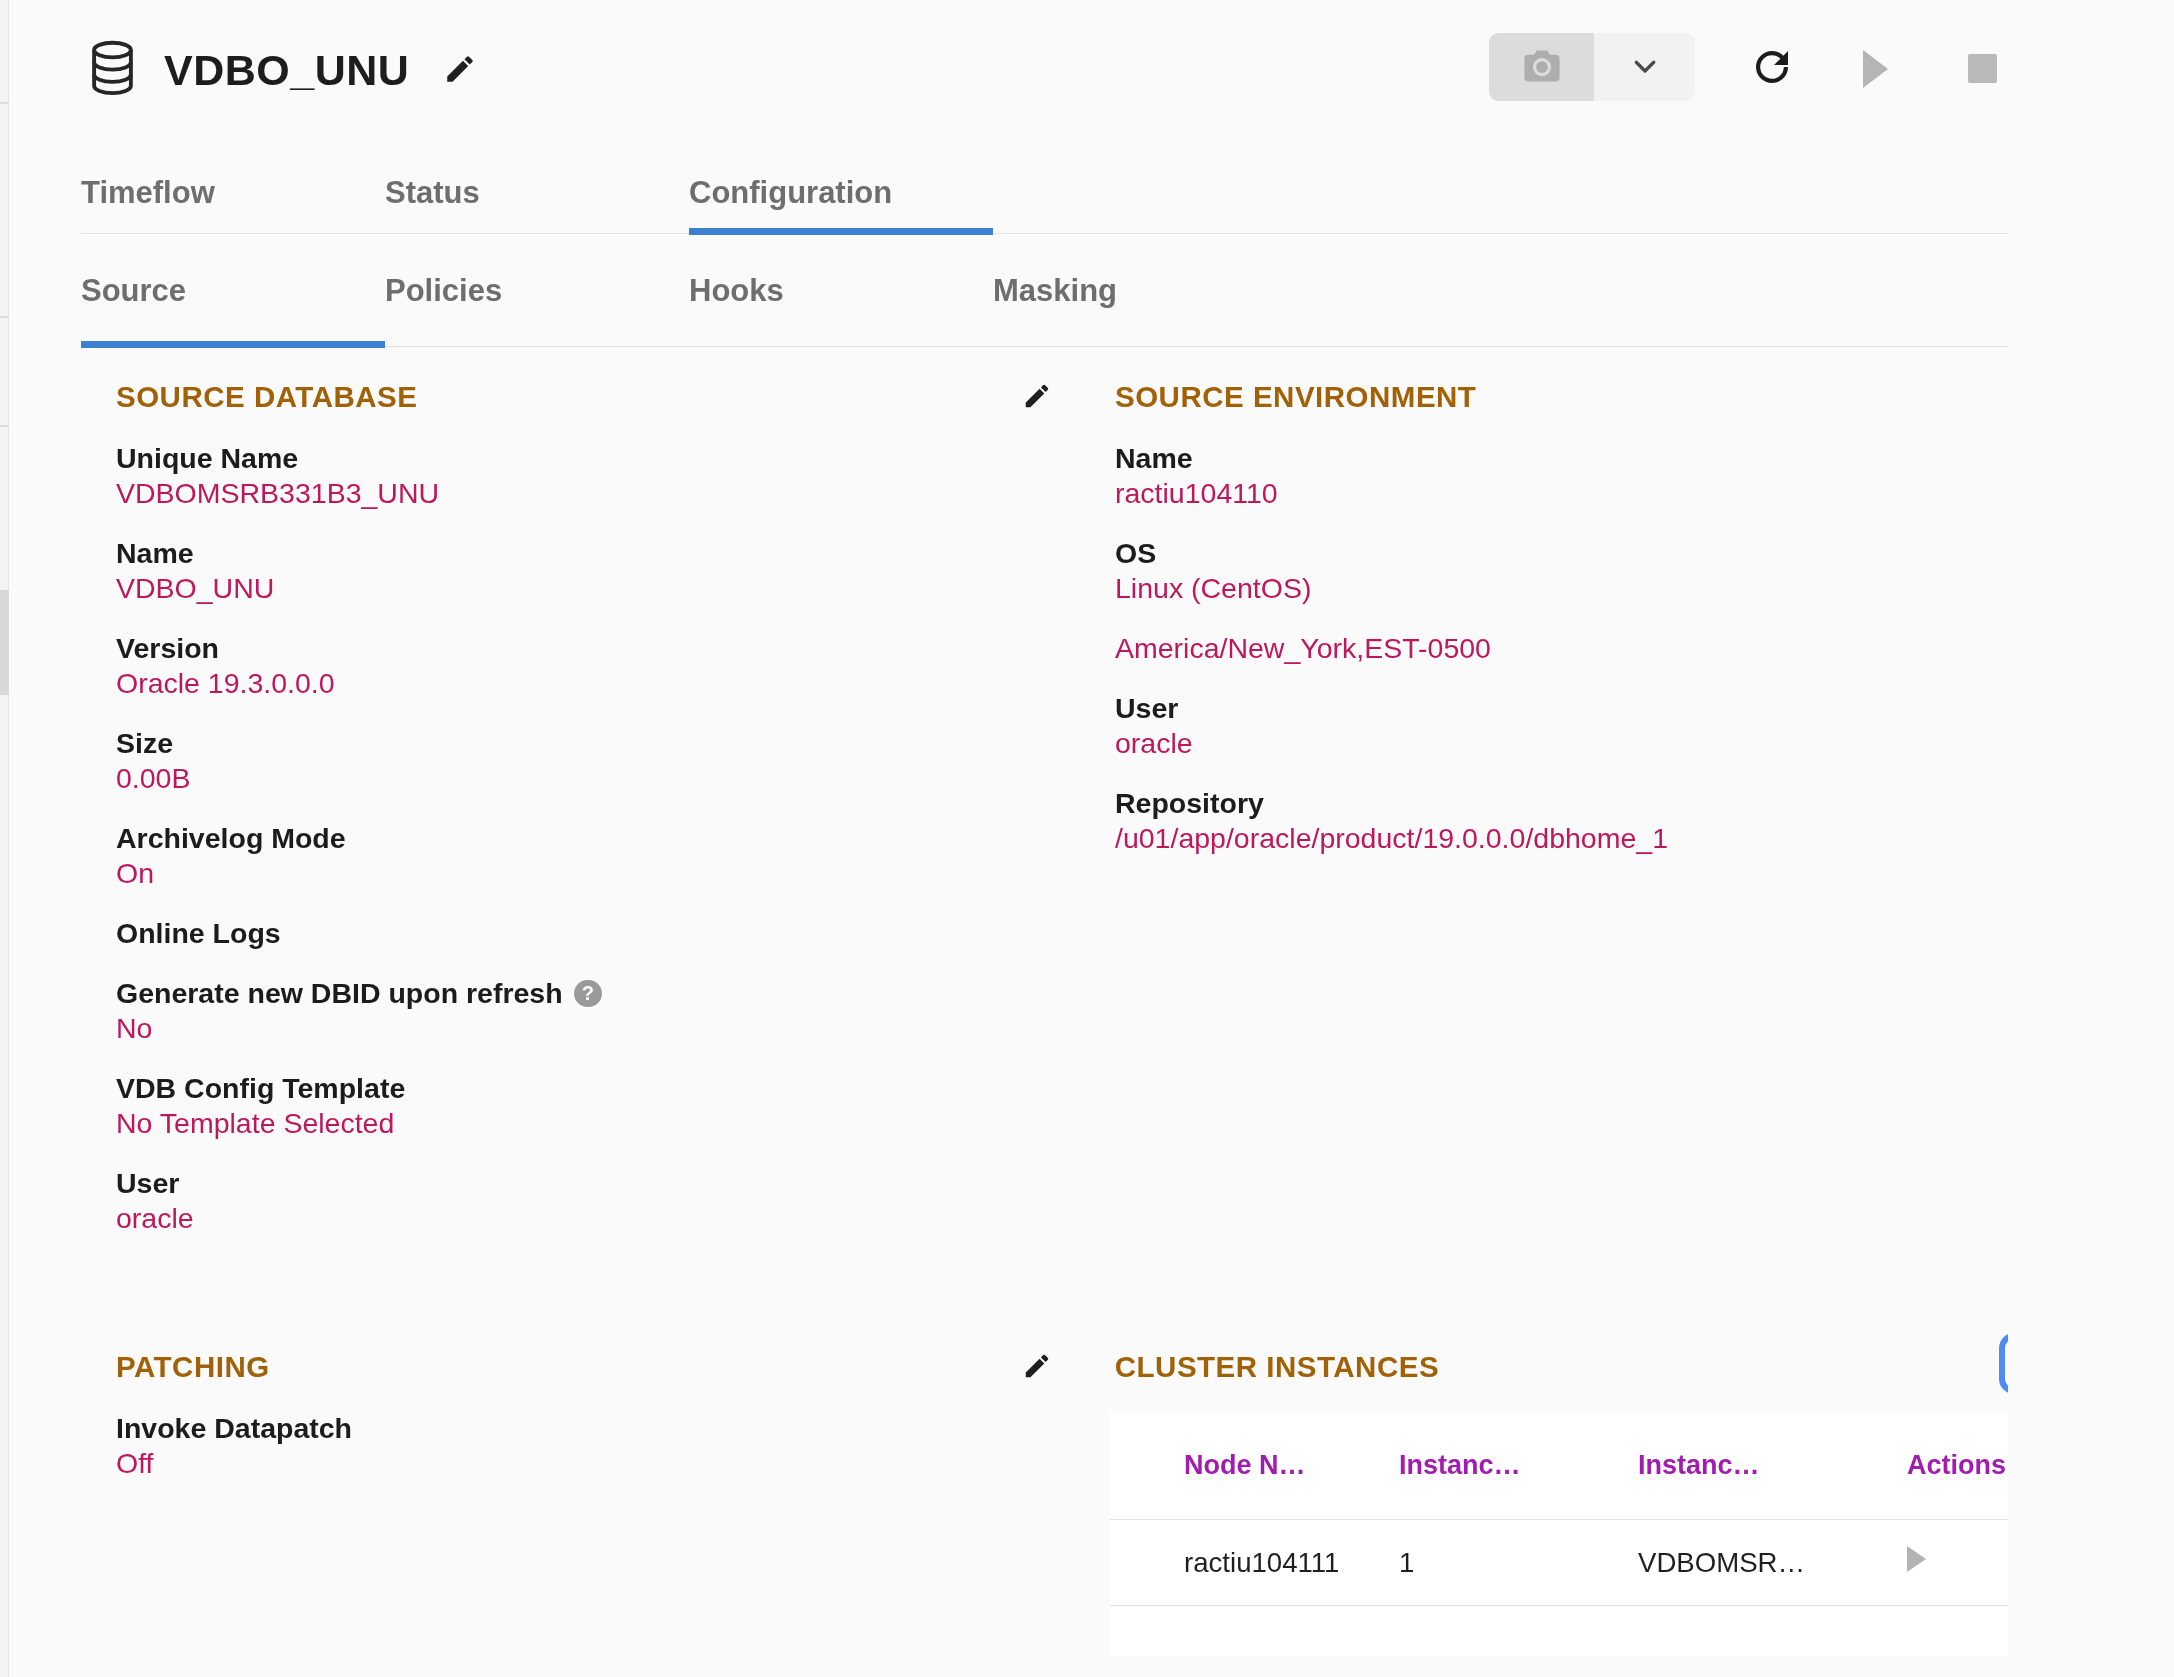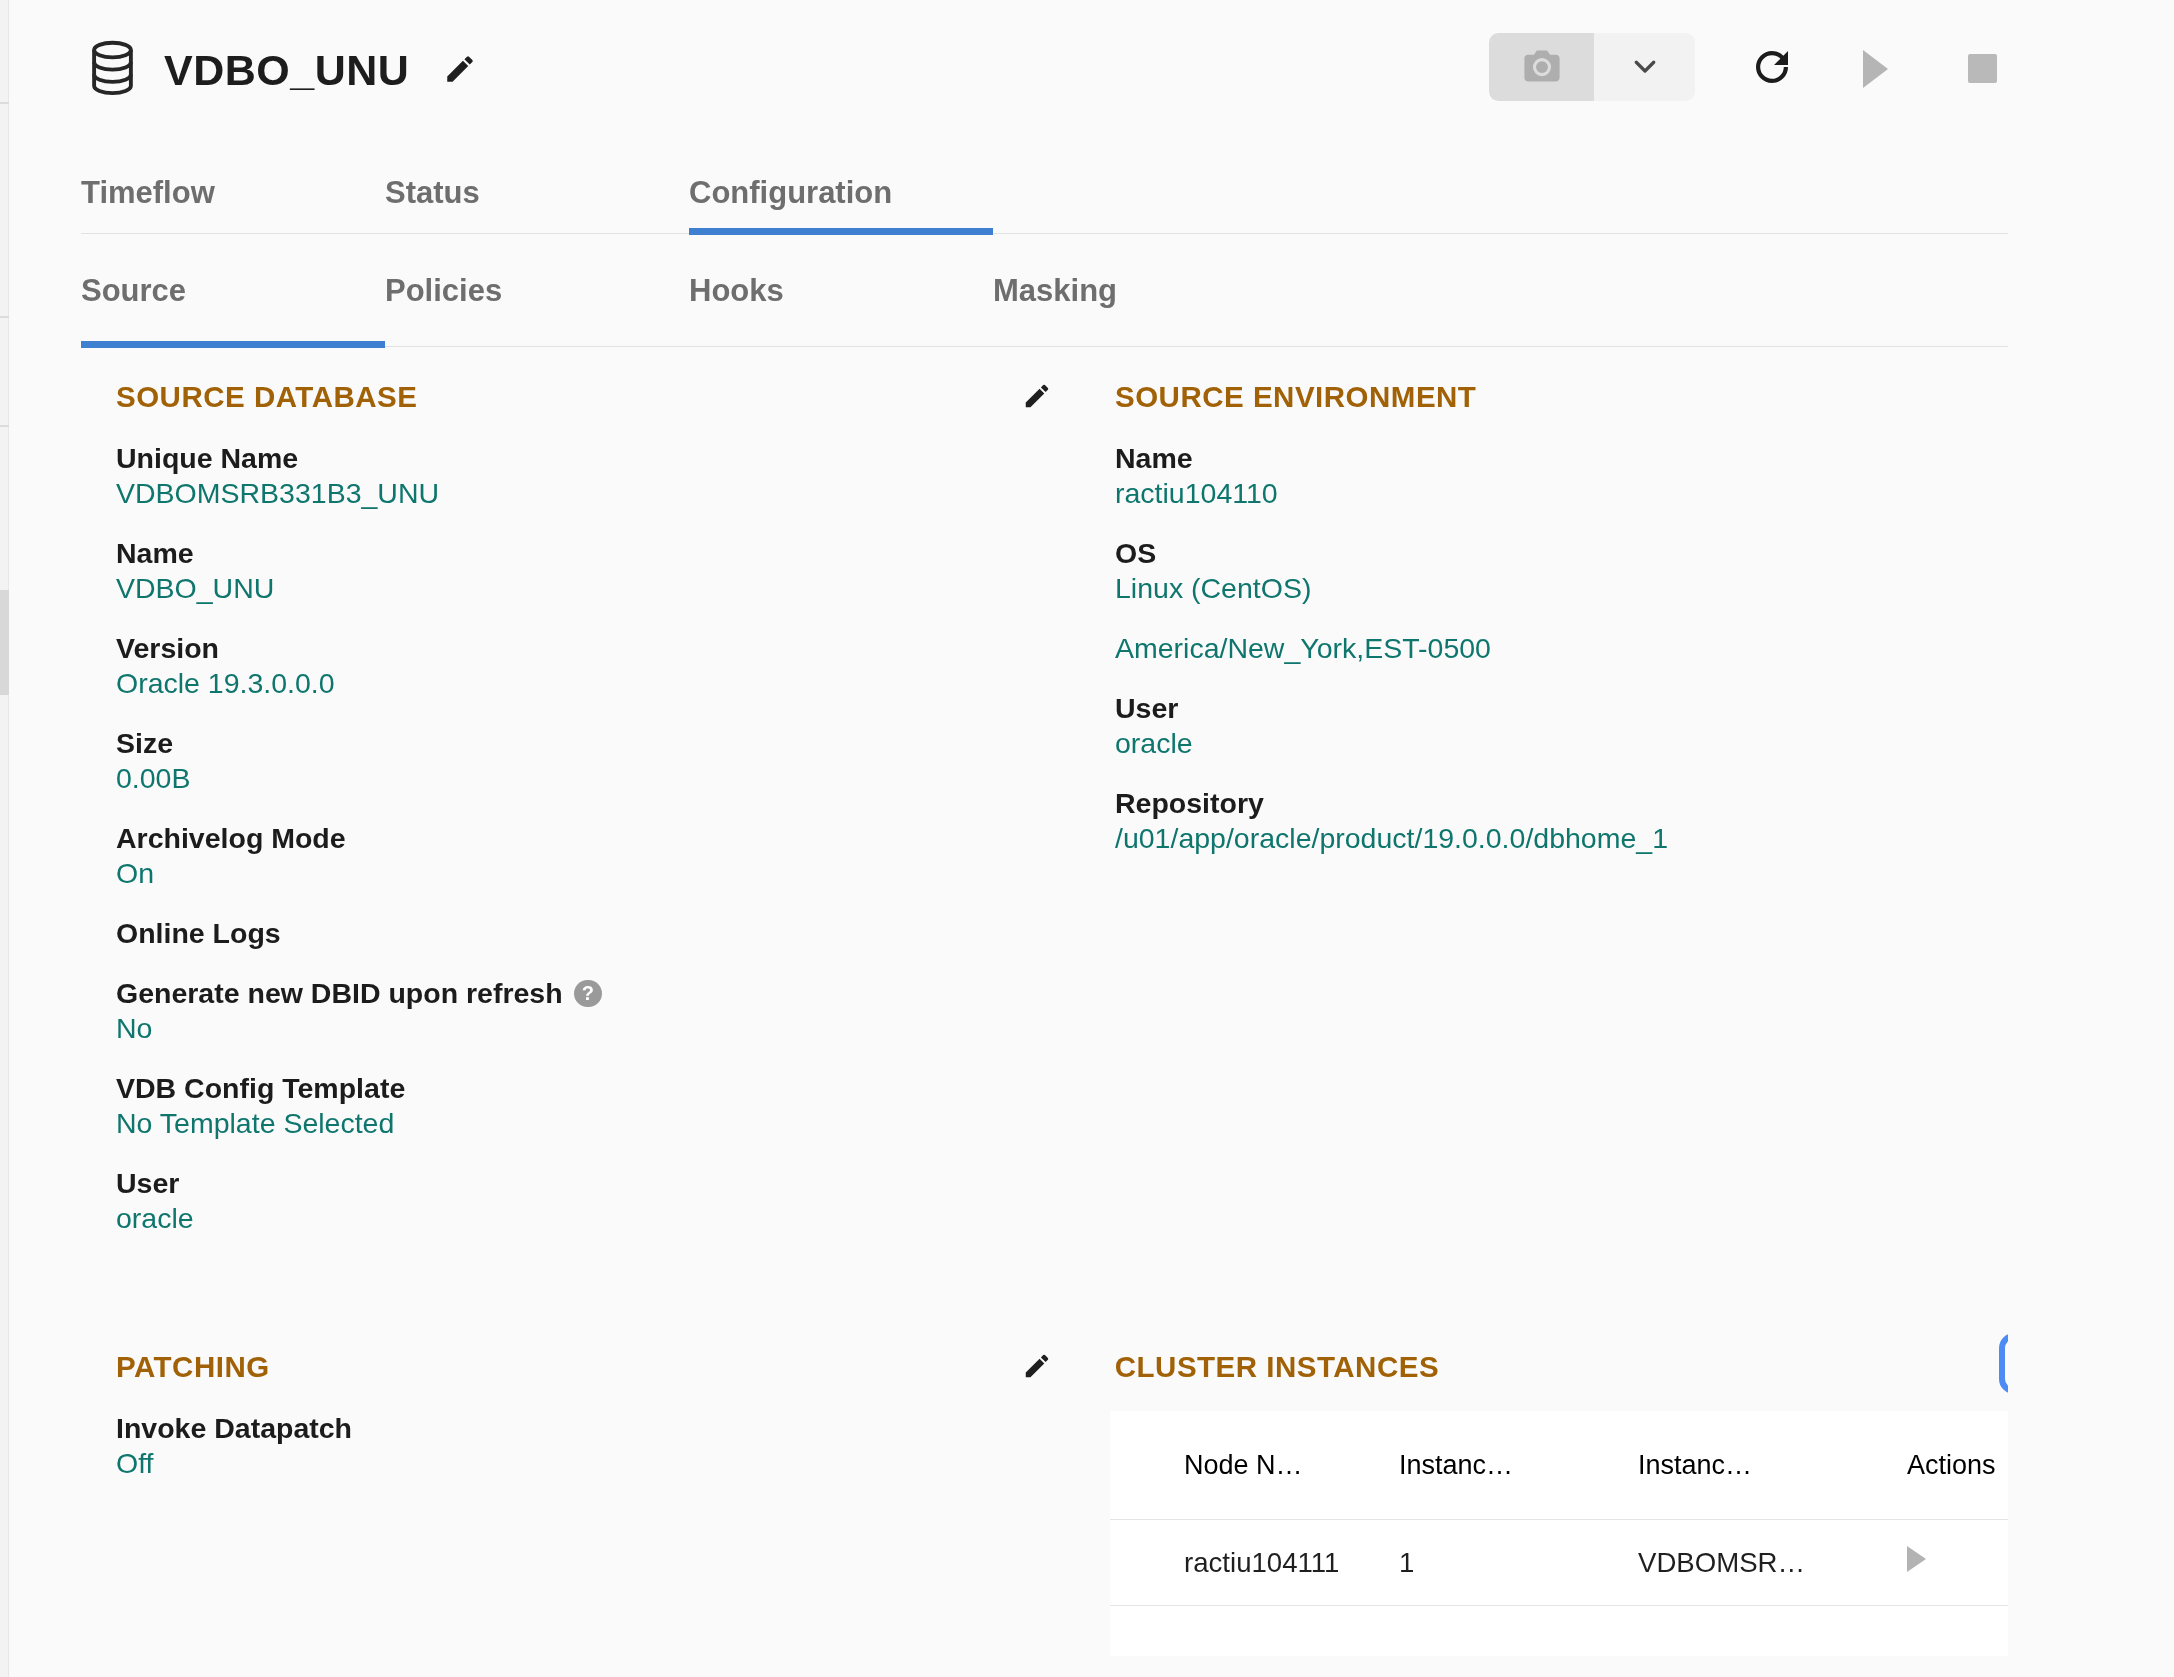--- a/index.html
+++ b/index.html
@@ -61,35 +61,35 @@
   .sec-patch{ left:116px;  top:1346px; width:940px; }
   .sec-clu  { left:1110px; top:1346px; width:963px; }
   .sec-head { height:42px; display:flex; align-items:center; justify-content:space-between;
               position:relative; margin-bottom:23px; }
   .sec-title { font-size:29.5px; font-weight:700; color:#a16207; letter-spacing:0.5px; }
   .sec-edit { width:38px; height:38px; }
 
   .field { margin-bottom:25px; }
   .flabel { font-size:28.5px; line-height:35px; font-weight:700; color:#1c1c1c;
             display:flex; align-items:center; gap:11.4px; }
-  .fvalue { font-size:28.5px; line-height:35px; color:#0f766e; }
+  .fvalue { font-size:28.5px; line-height:35px; color:#be185d; }
   .help { width:27.6px; height:27.6px; border-radius:50%; background:#9a9a9a; color:#fff;
           font-size:20px; font-weight:700; display:inline-flex; align-items:center;
           justify-content:center; cursor:pointer; }
 
   
   .ring-btn { position:absolute; right:1.9px; top:-13.3px; width:72px; height:61px;
               border:6.7px solid #4d8cf5; border-radius:15px; background:#fdfdfd;
               display:flex; align-items:center; justify-content:center; cursor:pointer; }
 
   
   .table { margin-top:0; width:100%; height:245px; background:#ffffff; }
   .trow { display:flex; align-items:center; }
   .thead { height:109px; border-bottom:1.9px solid #e4e4e4; }
-  .thead .c { font-size:27px; font-weight:400; color:#000000; }
+  .thead .c { font-size:27px; font-weight:700; color:#a21caf; }
   .tdata { height:86px; border-bottom:1.9px solid #e4e4e4; font-size:27.6px; color:#1f1f1f; }
   .c { white-space:nowrap; overflow:hidden; }
   .c1 { width:289px; padding-left:74px; }
   .c2 { width:239px; }
   .c3 { width:236px; }
   .c4 { flex:1; padding-left:33px; }
   .row-tri { width:0; height:0; border-left:19px solid #b3b3b3;
              border-top:13.3px solid transparent; border-bottom:13.3px solid transparent;
              display:inline-block; cursor:pointer; }
 </style>

